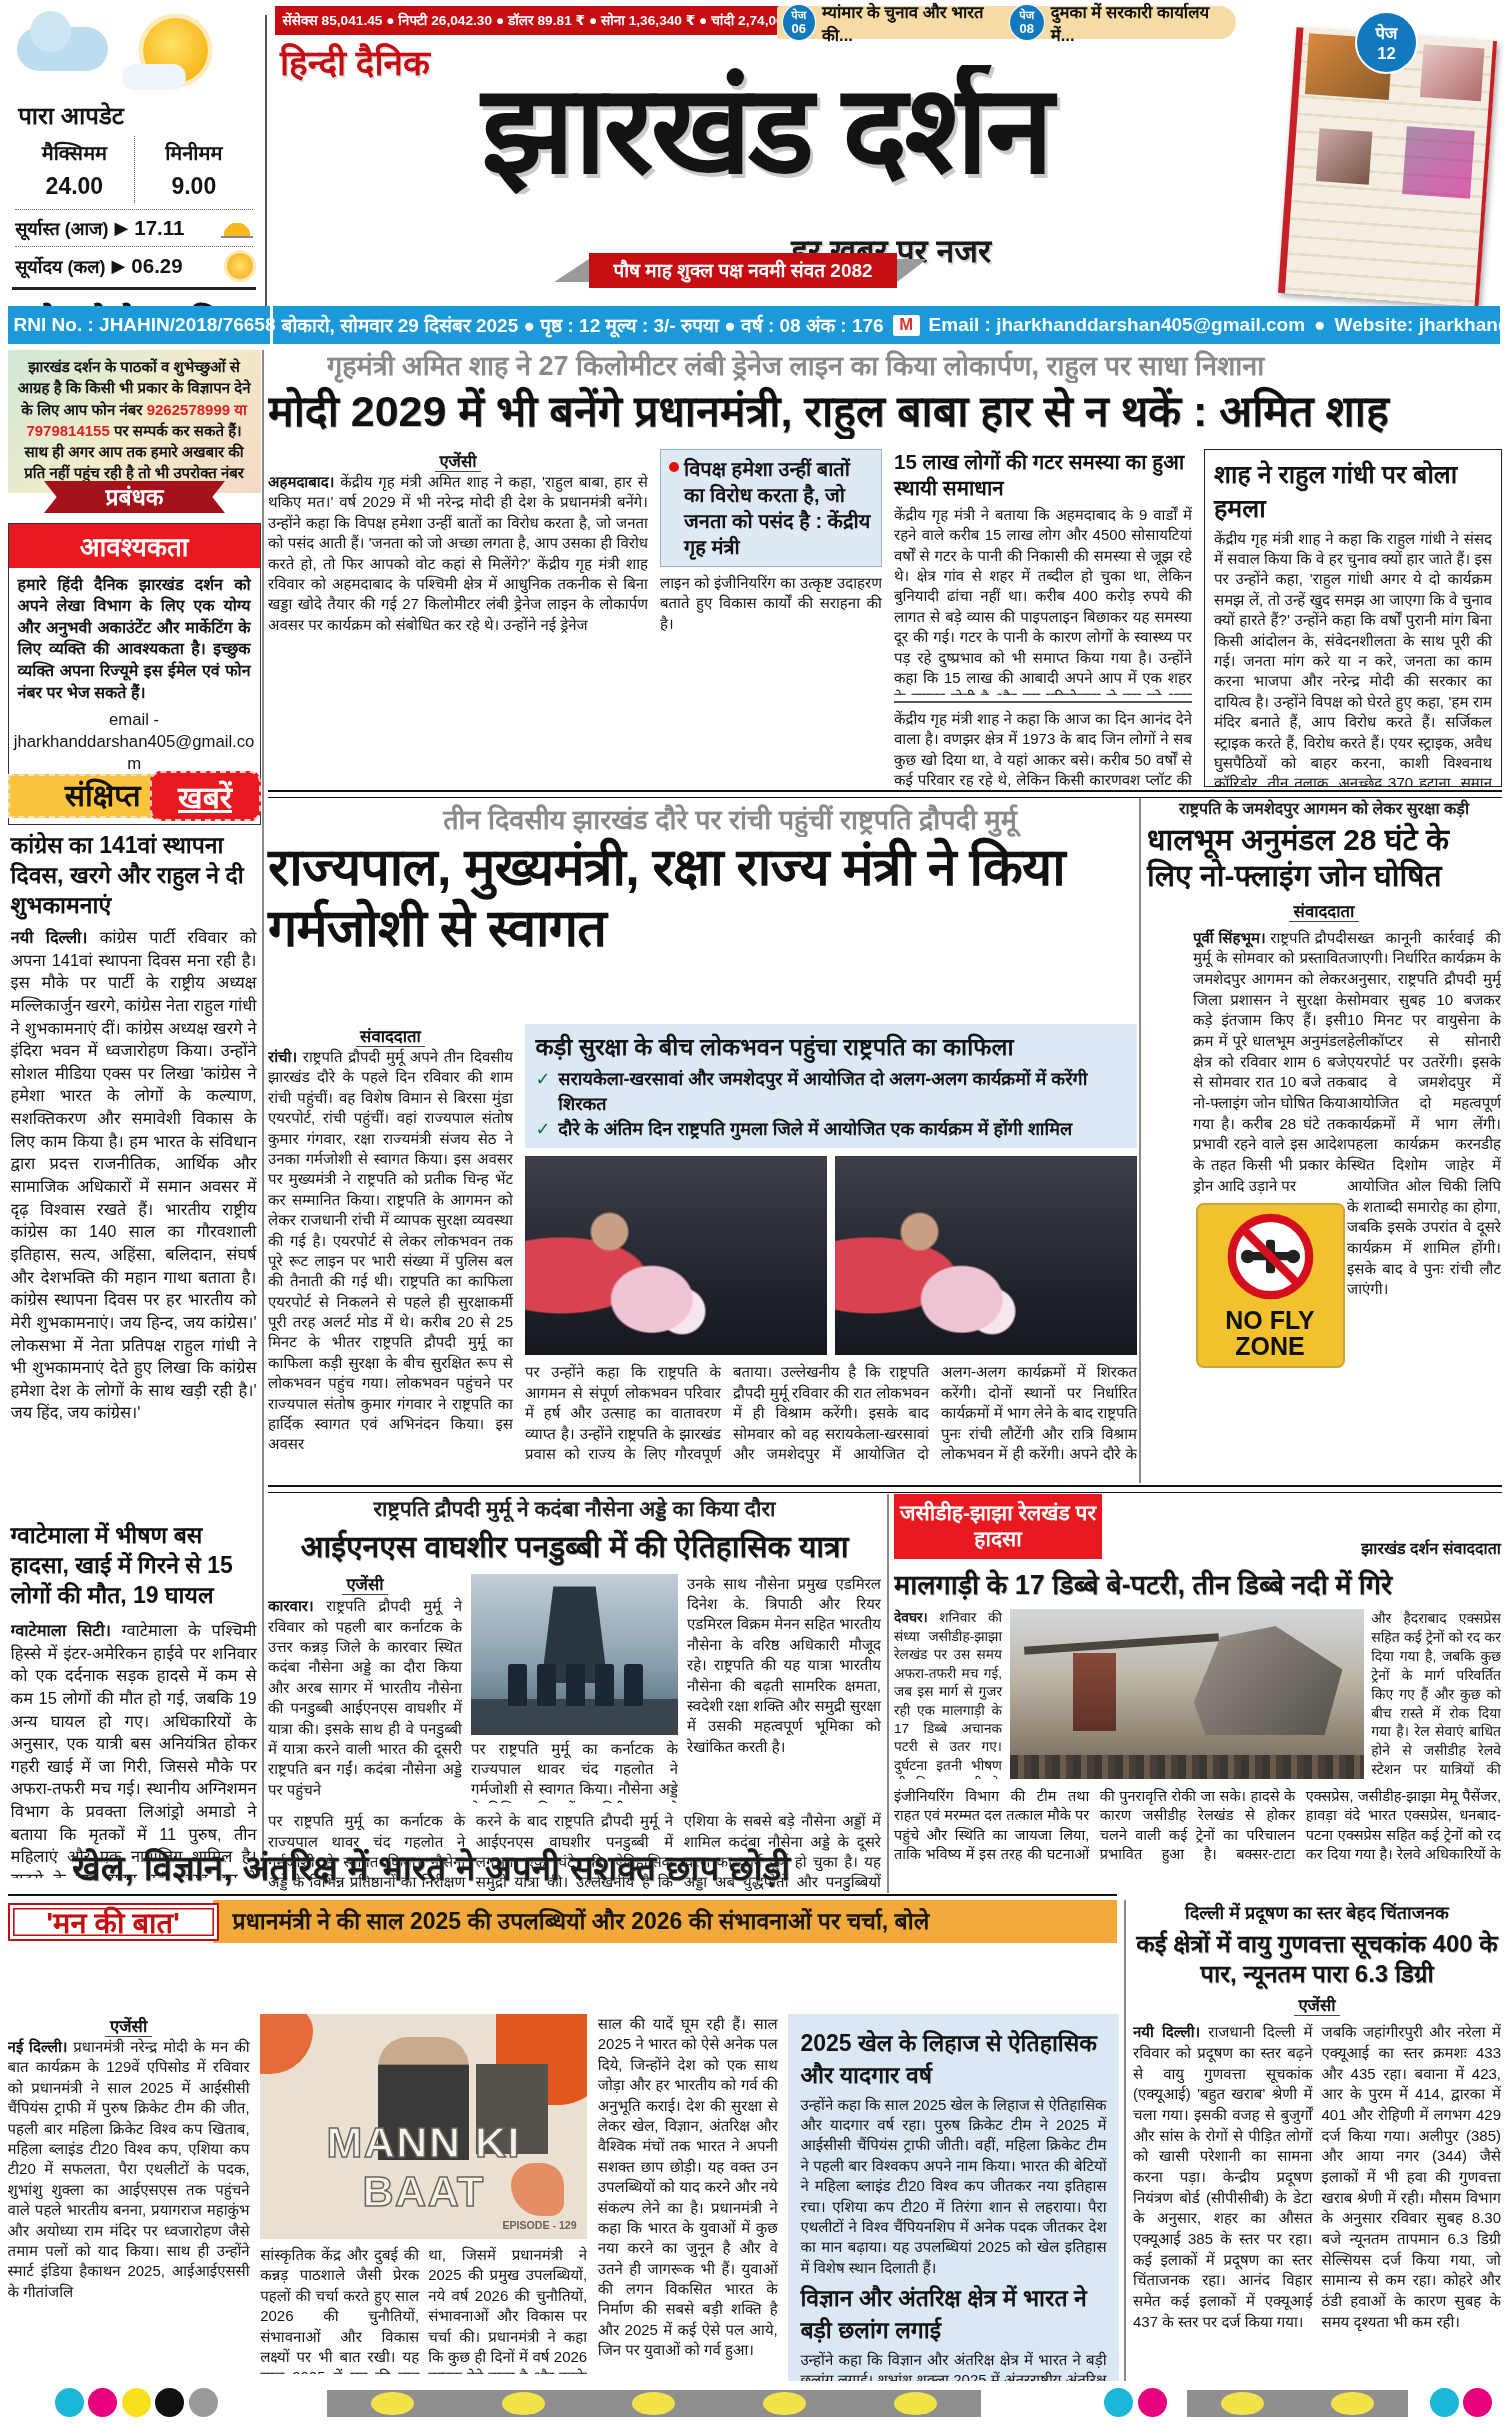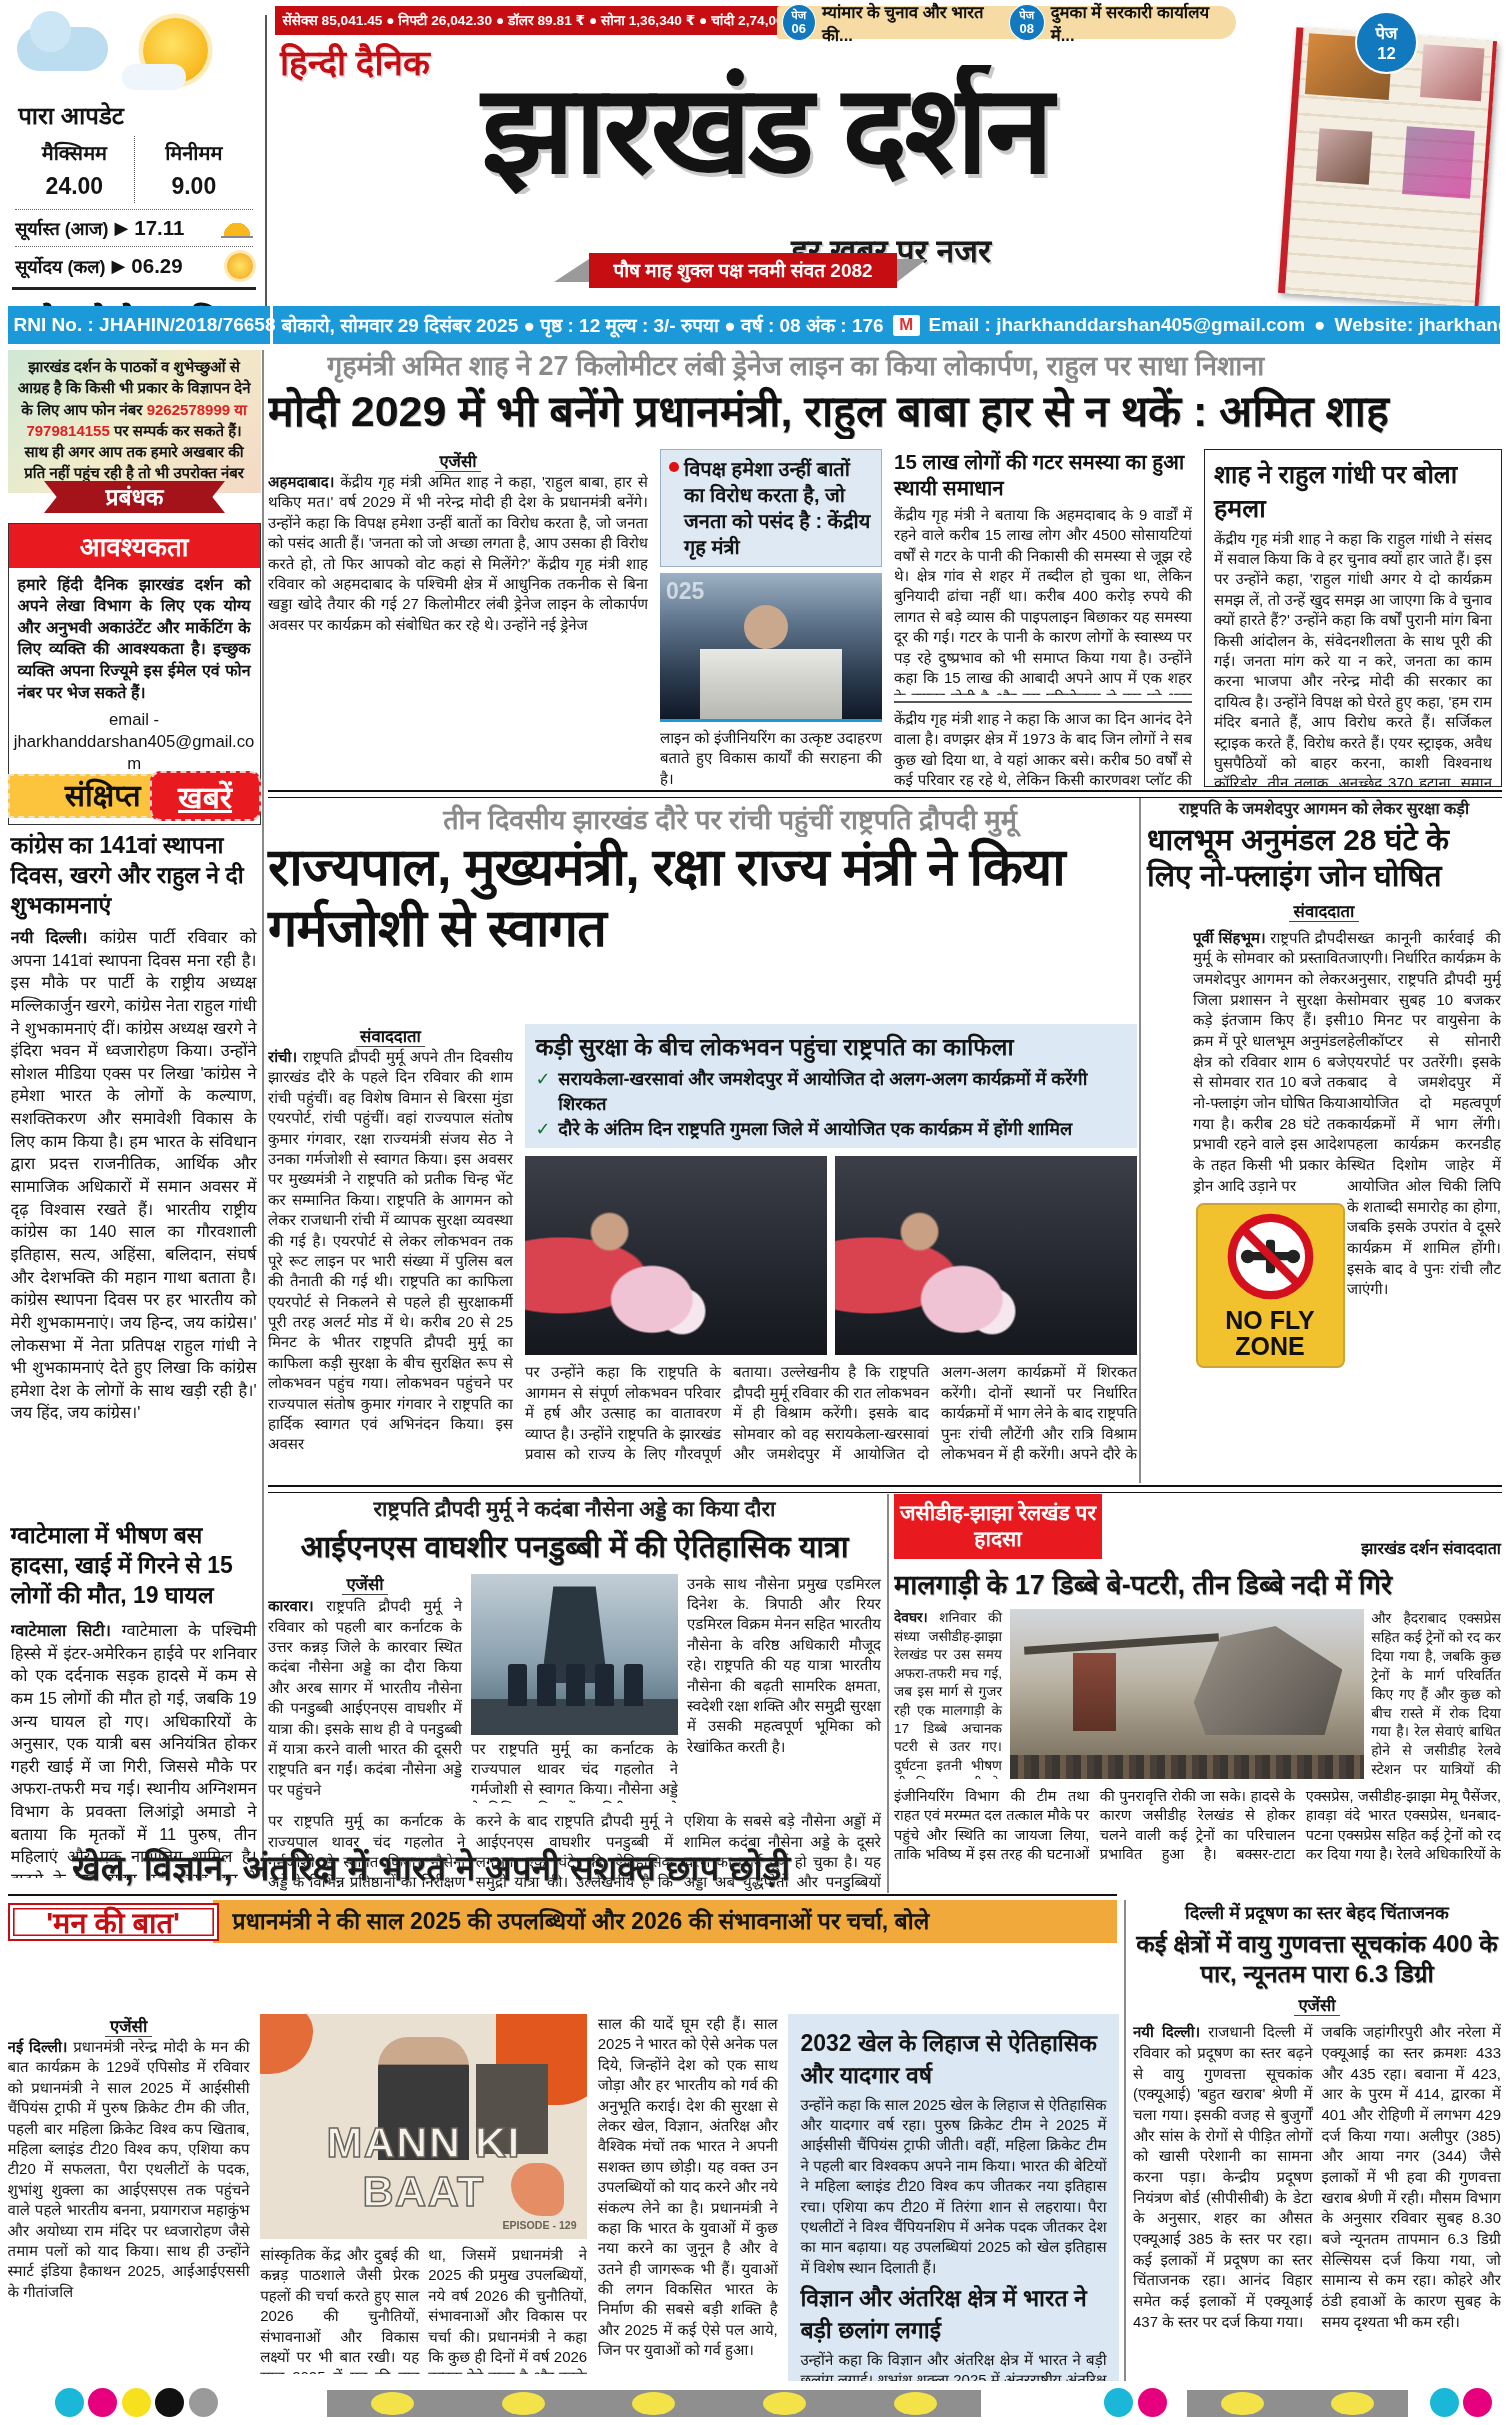--- a/index.html
+++ b/index.html
@@ -331,23 +331,20 @@
       <div class="byline"><span>एजेंसी</span></div>
       <div class="body clip" style="height:312px;">
         <b>अहमदाबाद।</b>
         <span>केंद्रीय गृह मंत्री अमित शाह ने कहा, 'राहुल बाबा, हार से थकिए मत।' वर्ष 2029 में भी नरेन्द्र मोदी ही देश के प्रधानमंत्री बनेंगे। उन्होंने कहा कि विपक्ष हमेशा उन्हीं बातों का विरोध करता है, जो जनता को पसंद आती हैं। 'जनता को जो अच्छा लगता है, आप उसका ही विरोध करते हो, तो फिर आपको वोट कहां से मिलेंगे?' केंद्रीय गृह मंत्री शाह रविवार को अहमदाबाद के पश्चिमी क्षेत्र में आधुनिक तकनीक से बिना खड्डा खोदे तैयार की गई 27 किलोमीटर लंबी ड्रेनेज लाइन के लोकार्पण अवसर पर कार्यक्रम को संबोधित कर रहे थे। उन्होंने नई ड्रेनेज</span>
       </div>
     </div>
     <div class="lcol2">
       <div class="pullquote">
         <span>विपक्ष हमेशा उन्हीं बातों का विरोध करता है, जो जनता को पसंद है : केंद्रीय गृह मंत्री</span>
       </div>
-      <div class="photo-shah">
-        <span class="ph-ovl">025</span>
-      </div>
       <div class="body clip" style="height:64px;">लाइन को इंजीनियरिंग का उत्कृष्ट उदाहरण बताते हुए विकास कार्यों की सराहना की है।</div>
     </div>
     <div class="lcol3">
       <div class="sub2t">15 लाख लोगों की गटर समस्या का हुआ स्थायी समाधान</div>
       <div class="body clip" style="height:190px;">केंद्रीय गृह मंत्री ने बताया कि अहमदाबाद के 9 वार्डों में रहने वाले करीब 15 लाख लोग और 4500 सोसायटियां वर्षों से गटर के पानी की निकासी की समस्या से जूझ रहे थे। क्षेत्र गांव से शहर में तब्दील हो चुका था, लेकिन बुनियादी ढांचा नहीं था। करीब 400 करोड़ रुपये की लागत से बड़े व्यास की पाइपलाइन बिछाकर यह समस्या दूर की गई। गटर के पानी के कारण लोगों के स्वास्थ्य पर पड़ रहे दुष्प्रभाव को भी समाप्त किया गया है। उन्होंने कहा कि 15 लाख की आबादी अपने आप में एक शहर के बराबर होती है और इस परियोजना से उस पूरे शहर की समस्या का समाधान हो गया है। कम समय में यह काम पूरा होगा, इसका उन्हें भी पहले विश्वास नहीं था, लेकिन यह कार्य सफलतापूर्वक पूरा कर लिया गया।</div>
       <div class="subhr"></div>
       <div class="body clip" style="height:91px;">केंद्रीय गृह मंत्री शाह ने कहा कि आज का दिन आनंद देने वाला है। वणझर क्षेत्र में 1973 के बाद जिन लोगों ने सब कुछ खो दिया था, वे यहां आकर बसे। करीब 50 वर्षों से कई परिवार रह रहे थे, लेकिन किसी कारणवश प्लॉट की मालिकी अटकी हुई थी। उन्होंने कहा कि इस समस्या का समाधान कर फाइलों को अंतिम रूप दिया गया और आज से यह प्रक्रिया पूरी तरह कानूनी हो गई है, जिससे लोगों के जीवन में एक बड़ा बदलाव आया है।</div>
     </div>
     <div class="lcol4">
       <div class="boxt">शाह ने राहुल गांधी पर बोला हमला</div>
@@ -488,21 +485,21 @@
         <div class="mi-title">MANN KI BAAT</div>
         <div class="mi-sub">EPISODE - 129</div>
       </div>
       <div class="mmid-cols">
         <div>सांस्कृतिक केंद्र और दुबई की कन्नड़ पाठशाले जैसी प्रेरक पहलों की चर्चा करते हुए साल 2026 की चुनौतियों, संभावनाओं और विकास लक्ष्यों पर भी बात रखी। यह साल 2025 में मन की बात कार्यक्रम का अंतिम एपिसोड</div>
         <div>था, जिसमें प्रधानमंत्री ने 2025 की प्रमुख उपलब्धियों, नये वर्ष 2026 की चुनौतियों, संभावनाओं और विकास पर चर्चा की। प्रधानमंत्री ने कहा कि कुछ ही दिनों में वर्ष 2026 दस्तक देने वाला है और उनके मन में पूरे एक</div>
       </div>
     </div>
     <div class="mcol4 body clip">साल की यादें घूम रही हैं। साल 2025 ने भारत को ऐसे अनेक पल दिये, जिन्होंने देश को एक साथ जोड़ा और हर भारतीय को गर्व की अनुभूति कराई। देश की सुरक्षा से लेकर खेल, विज्ञान, अंतरिक्ष और वैश्विक मंचों तक भारत ने अपनी सशक्त छाप छोड़ी। यह वक्त उन उपलब्धियों को याद करने और नये संकल्प लेने का है। प्रधानमंत्री ने कहा कि भारत के युवाओं में कुछ नया करने का जुनून है और वे उतने ही जागरूक भी हैं। युवाओं की लगन विकसित भारत के निर्माण की सबसे बड़ी शक्ति है और 2025 में कई ऐसे पल आये, जिन पर युवाओं को गर्व हुआ।</div>
     <div class="mbox">
-      <div class="mboxt">2032 खेल के लिहाज से ऐतिहासिक और यादगार वर्ष</div>
+      <div class="mboxt">2025 खेल के लिहाज से ऐतिहासिक और यादगार वर्ष</div>
       <div class="body">उन्होंने कहा कि साल 2025 खेल के लिहाज से ऐतिहासिक और यादगार वर्ष रहा। पुरुष क्रिकेट टीम ने 2025 में आईसीसी चैंपियंस ट्राफी जीती। वहीं, महिला क्रिकेट टीम ने पहली बार विश्वकप अपने नाम किया। भारत की बेटियों ने महिला ब्लाइंड टी20 विश्व कप जीतकर नया इतिहास रचा। एशिया कप टी20 में तिरंगा शान से लहराया। पैरा एथलीटों ने विश्व चैंपियनशिप में अनेक पदक जीतकर देश का मान बढ़ाया। यह उपलब्धियां 2025 को खेल इतिहास में विशेष स्थान दिलाती हैं।</div>
       <div class="mboxt">विज्ञान और अंतरिक्ष क्षेत्र में भारत ने बड़ी छलांग लगाई</div>
       <div class="body">उन्होंने कहा कि विज्ञान और अंतरिक्ष क्षेत्र में भारत ने बड़ी छलांग लगाई। शुभांशु शुक्ला 2025 में अंतरराष्ट्रीय अंतरिक्ष स्टेशन (आईएसएस) तक पहुंचने वाले पहले भारतीय बने। यह उपलब्धि भारत की अंतरिक्ष क्षमता, तकनीकी कौशल और वैज्ञानिक प्रगति का वैश्विक प्रमाण बनी। प्रधानमंत्री ने कहा कि 2025 में आस्था, संस्कृति और विरासत की सामूहिक शक्ति भी देखने को मिली। वर्ष की शुरुआत में प्रयागराज महाकुंभ के आयोजन ने पूरी दुनिया को चकित किया, जबकि वर्ष के अंत में अयोध्या में राम मंदिर पर ध्वजारोहण के कार्यक्रम ने हर भारतीय को गर्व से भर दिया। यह वर्ष भारत की सांस्कृतिक एकता और आध्यात्मिक चेतना का भी वर्ष रहा।</div>
     </div>
   </div>
 
   <div class="abs poll">
     <div class="pl-kick">दिल्ली में प्रदूषण का स्तर बेहद चिंताजनक</div>
     <div class="pl-hl">कई क्षेत्रों में वायु गुणवत्ता सूचकांक 400 के पार, न्यूनतम पारा 6.3 डिग्री</div>
     <div class="byline" style="margin-top:4.6px;"><span>एजेंसी</span></div>

